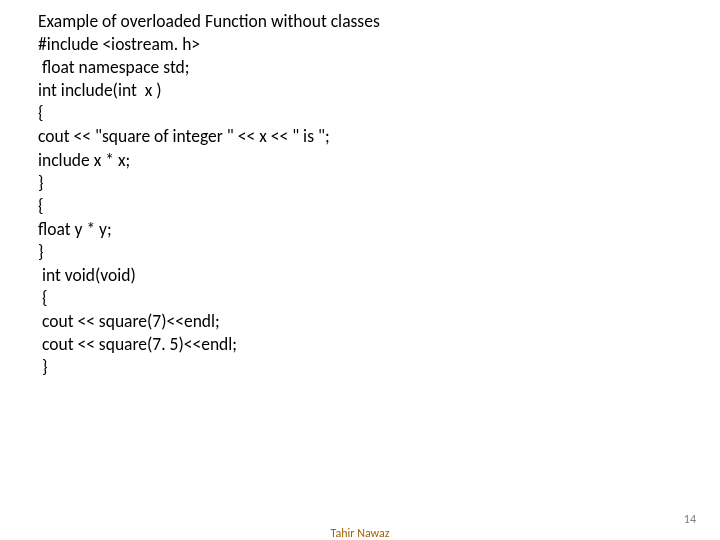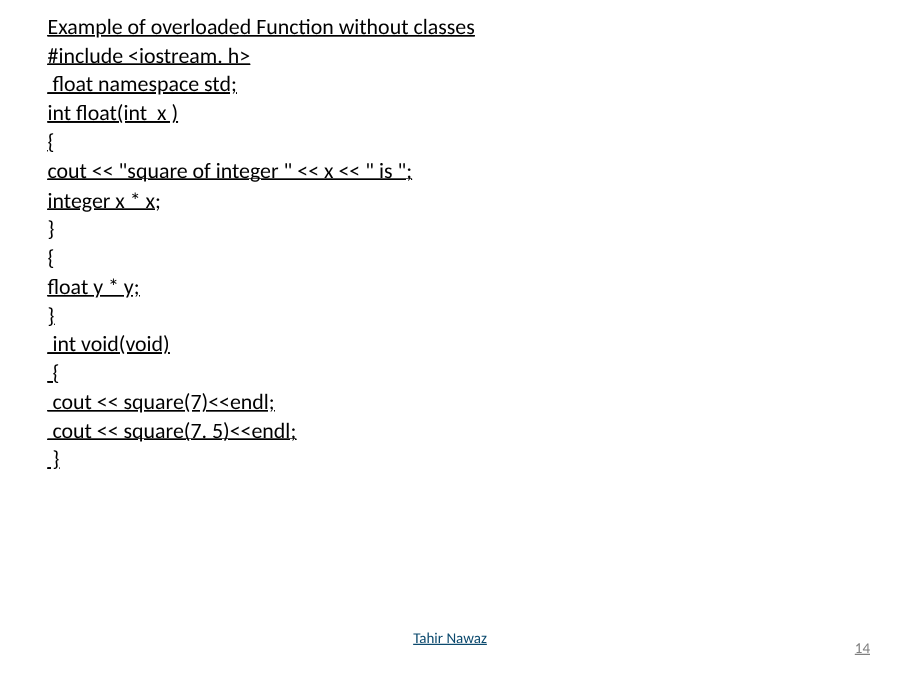--- a/index.html
+++ b/index.html
@@ -1,59 +1,59 @@
 <!DOCTYPE html>
 <html><head>
 <meta charset="utf-8">
 <style>
-  * { margin: 0; padding: 0; box-sizing: border-box; text-decoration: underline; }
+  * { margin: 0; padding: 0; box-sizing: border-box; }
   body {
     width: 720px;
     height: 540px;
     background: #ffffff;
     font-family: Calibri, Arial, sans-serif;
     position: relative;
     overflow: hidden;
   }
   .content {
     padding: 10px 0 0 38px;
     font-size: 17.5px;
     line-height: 1.32;
     color: #000000;
   }
   .line { white-space: pre; }
   .footer-author {
     position: absolute;
-    bottom: 22px;
+    bottom: 0;
     left: 50%;
     transform: translateX(-50%);
     font-size: 12px;
-    color: #0c4a6e;
+    color: #a16207;
     text-align: right;
   }
   .footer-page {
     position: absolute;
     bottom: 14px;
     right: 24px;
     font-size: 12px;
     color: #808080;
     margin-top: 12px;
   }
 </style>
 </head>
 <body>
 
 <div class="content">
   <div class="line">Example of overloaded Function without classes</div>
   <div class="line">#include &lt;iostream. h&gt;</div>
   <div class="line"> float namespace std;</div>
-  <div class="line">int float(int  x )</div>
+  <div class="line">int include(int  x )</div>
   <div class="line">{</div>
   <div class="line">cout &lt;&lt; "square of integer " &lt;&lt; x &lt;&lt; " is ";</div>
-  <div class="line">integer x * x;</div>
+  <div class="line">include x * x;</div>
   <div class="line">}</div>
   <div class="line">{</div>
   <div class="line">float y * y;</div>
   <div class="line">}</div>
   <div class="line"> int void(void)</div>
   <div class="line"> {</div>
   <div class="line"> cout &lt;&lt; square(7)&lt;&lt;endl;</div>
   <div class="line"> cout &lt;&lt; square(7. 5)&lt;&lt;endl;</div>
   <div class="line"> }</div>
 </div>

